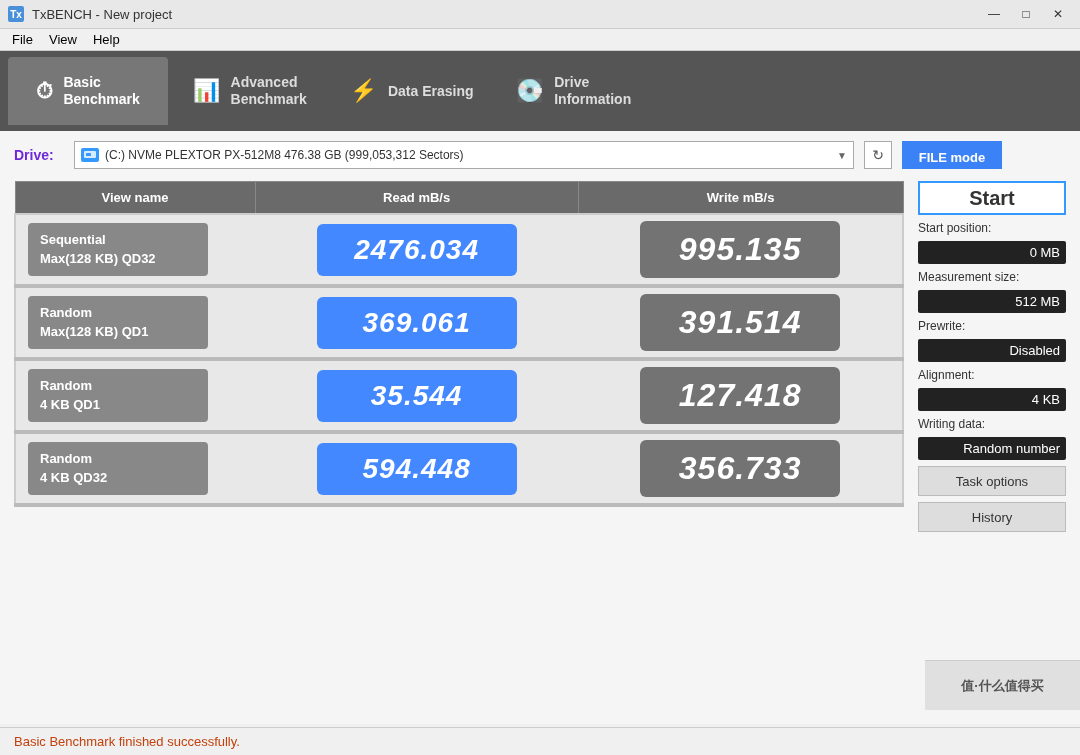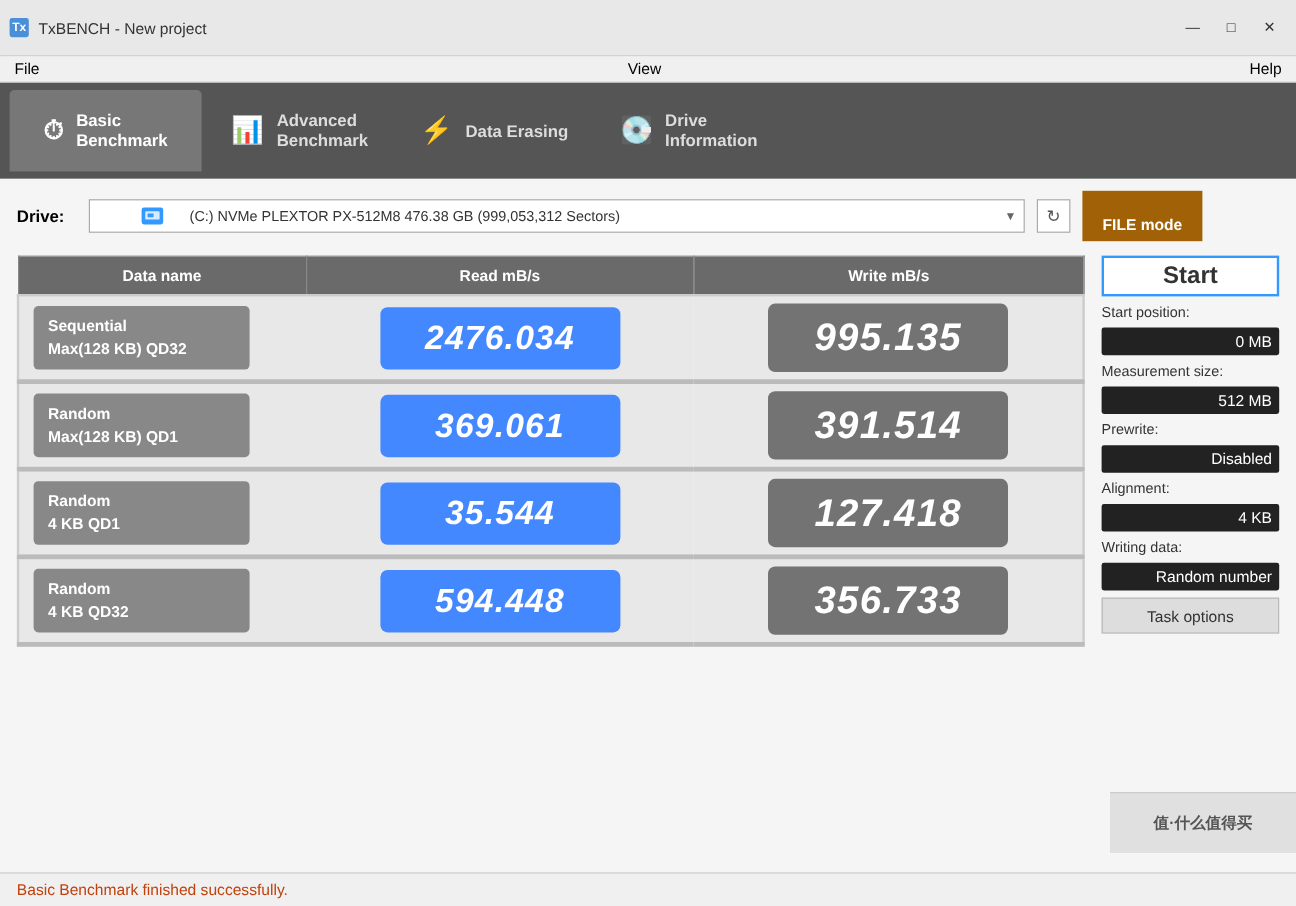--- a/index.html
+++ b/index.html
@@ -8,21 +8,21 @@
       background: #f0f0f0;
       width: 1080px;
       height: 755px;
       overflow: hidden;
       user-select: none;
     }
 
     
     .title-bar {
       background: #e8e8e8;
-      height: 47px;
+      height: 29px;
       display: flex;
       align-items: center;
       padding: 0 8px;
       border-bottom: 1px solid #ccc;
       justify-content: space-between;
     }
     .title-bar-left {
       display: flex;
       align-items: center;
       gap: 8px;
@@ -60,21 +60,20 @@
     }
 
     
     .menu-bar {
       background: #f0f0f0;
       height: 22px;
       display: flex;
       align-items: center;
       padding: 0 4px;
       border-bottom: 1px solid #ccc;
-      justify-content: space-between;
     }
     .menu-item {
       padding: 2px 8px;
       font-size: 13px;
       cursor: pointer;
       border-radius: 2px;
     }
 
     
     .tab-bar {
@@ -120,41 +119,40 @@
     
     .drive-row {
       display: flex;
       align-items: center;
       gap: 10px;
       margin-bottom: 12px;
     }
     .drive-label {
       font-size: 14px;
       font-weight: 600;
-      color: #000000;
+      color: #6d28d9;
       min-width: 50px;
     }
     .drive-select {
       flex: 1;
       height: 28px;
       border: 1px solid #aaa;
       background: white;
       font-size: 12px;
       padding: 0 6px;
       display: flex;
       align-items: center;
       justify-content: space-between;
       cursor: pointer;
       max-width: 780px;
     }
     .drive-select-content {
       display: flex;
       align-items: flex-start;
-      gap: 22px;
-      margin-left: 37px;
+      gap: 6px;
     }
     .drive-icon {
       width: 18px;
       height: 14px;
       background: #3399ff;
       border-radius: 2px;
       display: flex;
       align-items: center;
       justify-content: center;
     }
@@ -168,24 +166,24 @@
       background: white;
       border: 1px solid #aaa;
       display: flex;
       align-items: center;
       justify-content: center;
       cursor: pointer;
       font-size: 14px;
       color: #555;
     }
     .file-mode-btn {
-      background: #a16207;
+      background: #3b82f6;
       color: white;
       border: none;
-      padding: 21px 16px;
+      padding: 9px 16px;
       height: 28px;
       font-size: 13px;
       font-weight: 600;
       cursor: pointer;
       min-width: 100px;
     }
 
     
     .bench-table {
       width: 100%;
@@ -403,21 +401,21 @@
     <div class="drive-refresh-btn">↻</div>
     <button class="file-mode-btn">FILE mode</button>
   </div>
 
   <div class="layout">
 
     <div class="bench-area">
       <table class="bench-table">
         <thead>
           <tr class="bench-header-row">
-            <th>Data name</th>
+            <th>View name</th>
             <th>Read mB/s</th>
             <th>Write mB/s</th>
           </tr>
         </thead>
         <tbody id="bench-tbody">
         <tr class="bench-body-row" style="border-bottom: 4px solid rgb(187, 187, 187);">
               <td class="task-name-cell"><div class="task-name-box">Sequential<br>Max(128 KB) QD32</div></td>
               <td class="value-cell"><div class="read-value">2476.034</div></td>
               <td class="value-cell"><div class="write-value">995.135</div></td>
             </tr>
@@ -446,20 +444,21 @@
       <div class="panel-value-box">0 MB</div>
       <span class="panel-label">Measurement size:</span>
       <div class="panel-value-box">512 MB</div>
       <span class="panel-label">Prewrite:</span>
       <div class="panel-value-box">Disabled</div>
       <span class="panel-label">Alignment:</span>
       <div class="panel-value-box">4 KB</div>
       <span class="panel-label">Writing data:</span>
       <div class="panel-value-box">Random number</div>
       <button class="panel-btn">Task options</button>
+      <button class="panel-btn">History</button>
     </div>
   </div>
 </div>
 
 <div class="status-bar">
   <span>Basic Benchmark finished successfully.</span>
 </div>
 
 <div class="watermark">
   <span style="color:#555;font-size:13px;font-weight:bold;">值·什么值得买</span>

